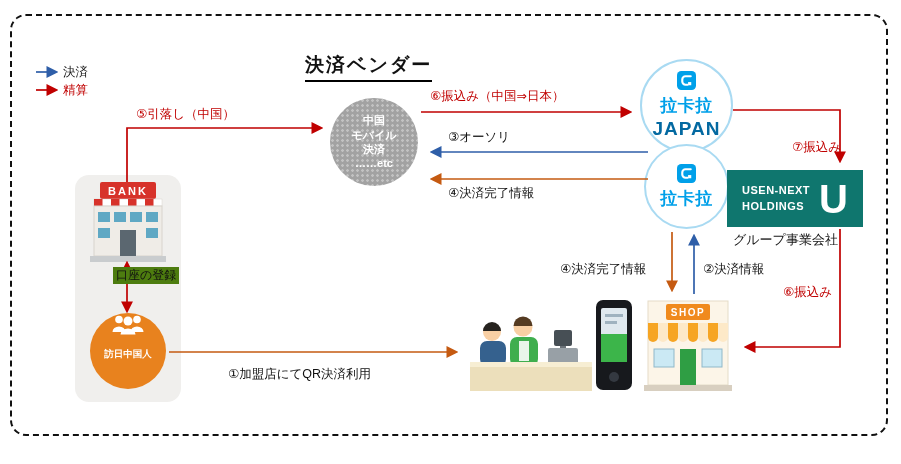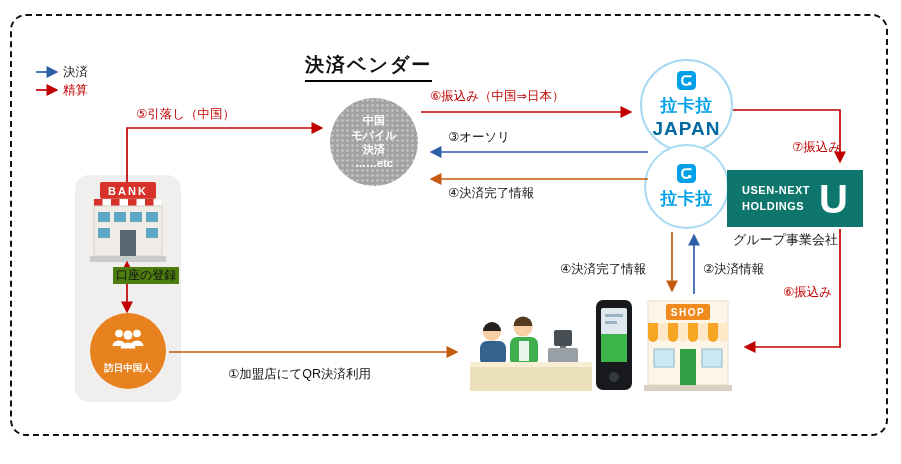--- a/index.html
+++ b/index.html
@@ -48,21 +48,21 @@
   }
   .usen-text{font-size:11px;font-weight:bold;line-height:1.4;letter-spacing:.5px;}
   .usen-u{font-size:40px;font-weight:bold;line-height:1;}
   #usen-caption{left:733px;top:231px;font-size:13px;}
   
   #left-panel{left:75px;top:175px;width:106px;height:227px;background:#f0efed;border-radius:14px;z-index:1;}
   #bank-illustration{left:88px;top:180px;width:80px;height:84px;z-index:2;}
   #account-label{left:92px;top:267px;font-size:12px;background:#4d7c0f;padding:0 3px;z-index:5;margin-left:21px;}
   #visitor-circle{
     left:90px;top:313px;width:76px;height:76px;border-radius:50%;background:#e8821e;z-index:2;
-    display:flex;flex-direction:column;align-items:center;justify-content:center;gap:13px;
+    display:flex;flex-direction:column;align-items:center;gap:13px;
   }
   #visitor-label{color:#fff;font-size:9.5px;font-weight:bold;}
   
   #checkout-illustration{left:468px;top:296px;width:166px;height:98px;z-index:2;}
   #shop-illustration{left:640px;top:297px;width:96px;height:96px;z-index:2;}
   
   #f5-label{left:136px;top:106px;}
   #f6-label{left:430px;top:88px;}
   #f3-label{left:448px;top:129px;}
   #f4a-label{left:448px;top:185px;}

